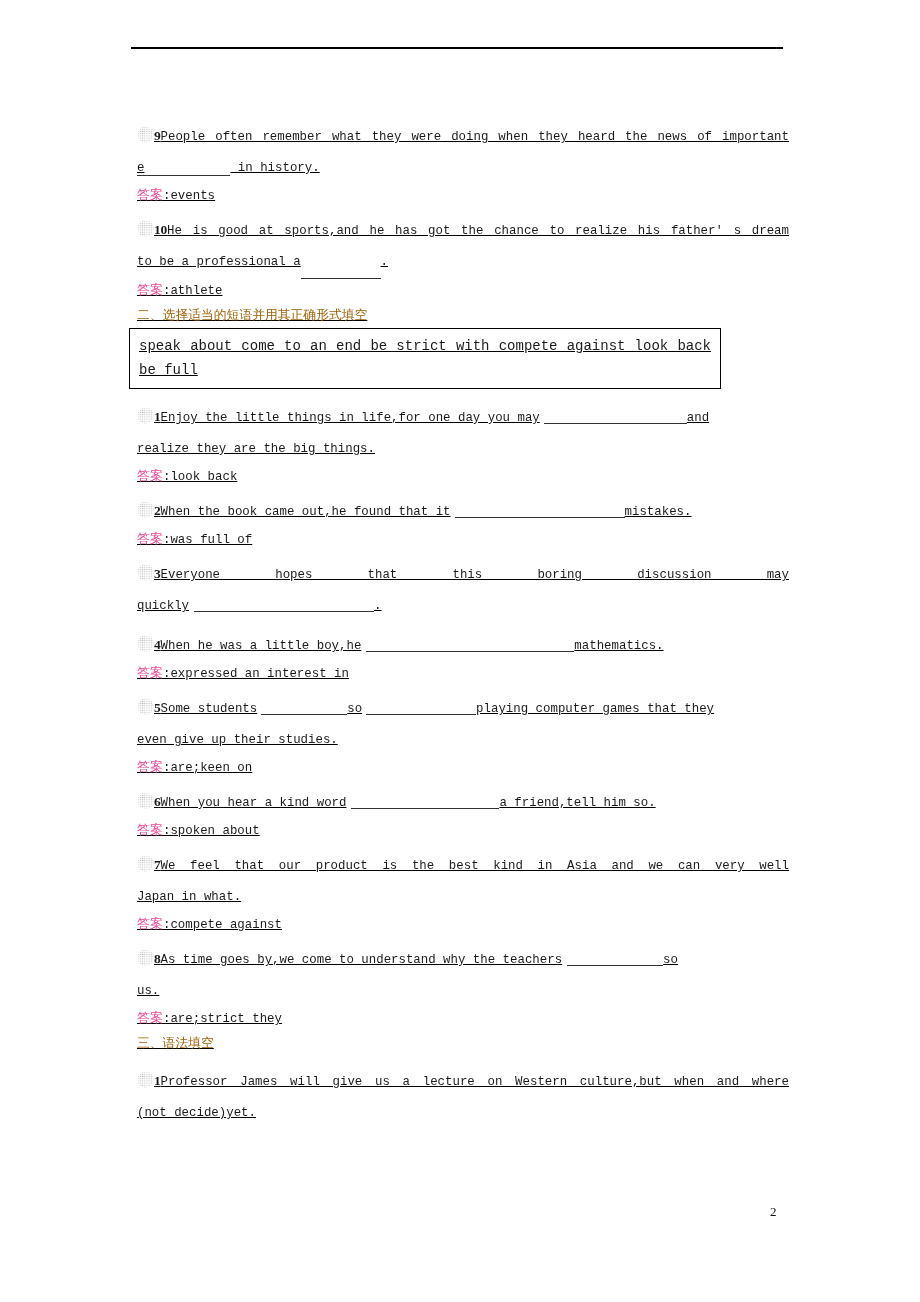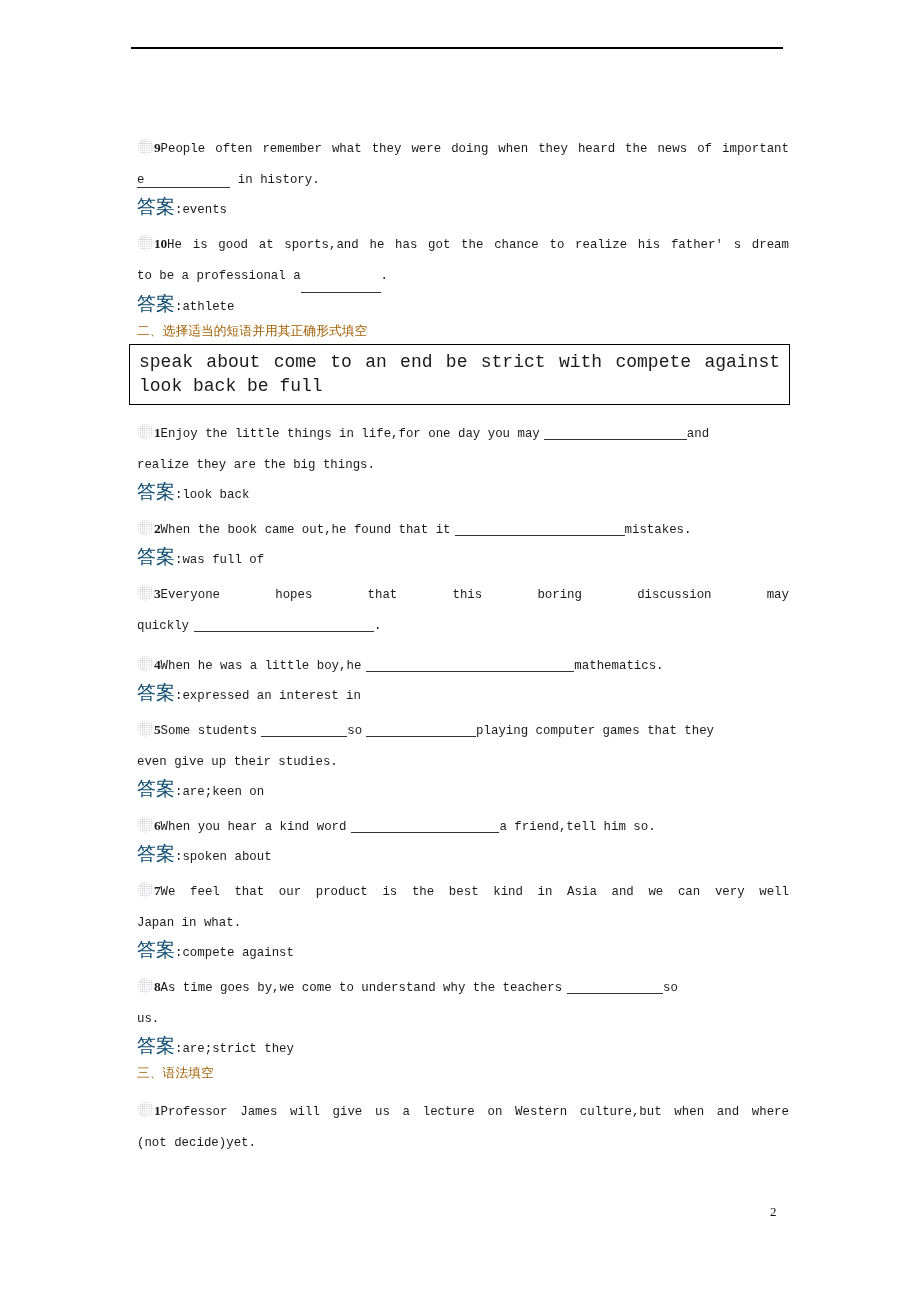--- a/index.html
+++ b/index.html
@@ -30,22 +30,23 @@
     top: 47px;
     width: 652px;
     height: 0;
     border-top: 2px solid #000;
   }
 
   
   .content {
     position: absolute;
     left: 137px;
-    top: 132px;
+    top: 120px;
     width: 652px;
+    text-decoration: underline;
   }
 
   
   .q {
     font-family: "Liberation Mono", "DejaVu Sans Mono", monospace;
     font-size: 12.4px;
     line-height: 31px;
     color: #1a1a1a;
     text-align: justify;
     text-justify: inter-word;
@@ -84,42 +85,42 @@
 
   .ans {
     font-family: "Liberation Mono", "DejaVu Sans Mono", monospace;
     font-size: 12.4px;
     line-height: 22px;
     margin: 0;
     color: #1a1a1a;
     white-space: nowrap;
   }
   .ans .lab {
-    color: #0c4a6e;
+    color: #ec4899;
     font-family: "Liberation Sans", "DejaVu Sans", sans-serif;
-    font-size: 19px;
+    font-size: 13px;
   }
 
   .sect {
     font-family: "Liberation Sans", "DejaVu Sans", sans-serif;
     font-size: 12.8px;
     line-height: 21px;
     margin: 0;
     color: #a16207;
     white-space: nowrap;
   }
 
   .phrasebox {
     border: 1.6px solid #000;
     padding: 5px 9px 6px 9px;
     margin: 3px 0 0 -8px;
-    width: 661px;
+    width: 592px;
     box-sizing: border-box;
     font-family: "Liberation Mono", "DejaVu Sans Mono", monospace;
-    font-size: 18px;
+    font-size: 14px;
     line-height: 24px;
     color: #1a1a1a;
     text-align: justify;
   }
   .phrasebox .ln { display: block; }
 
   .spacer-sm { height: 7px; }
   .spacer-md { height: 12px; }
 
   .pagenum {

